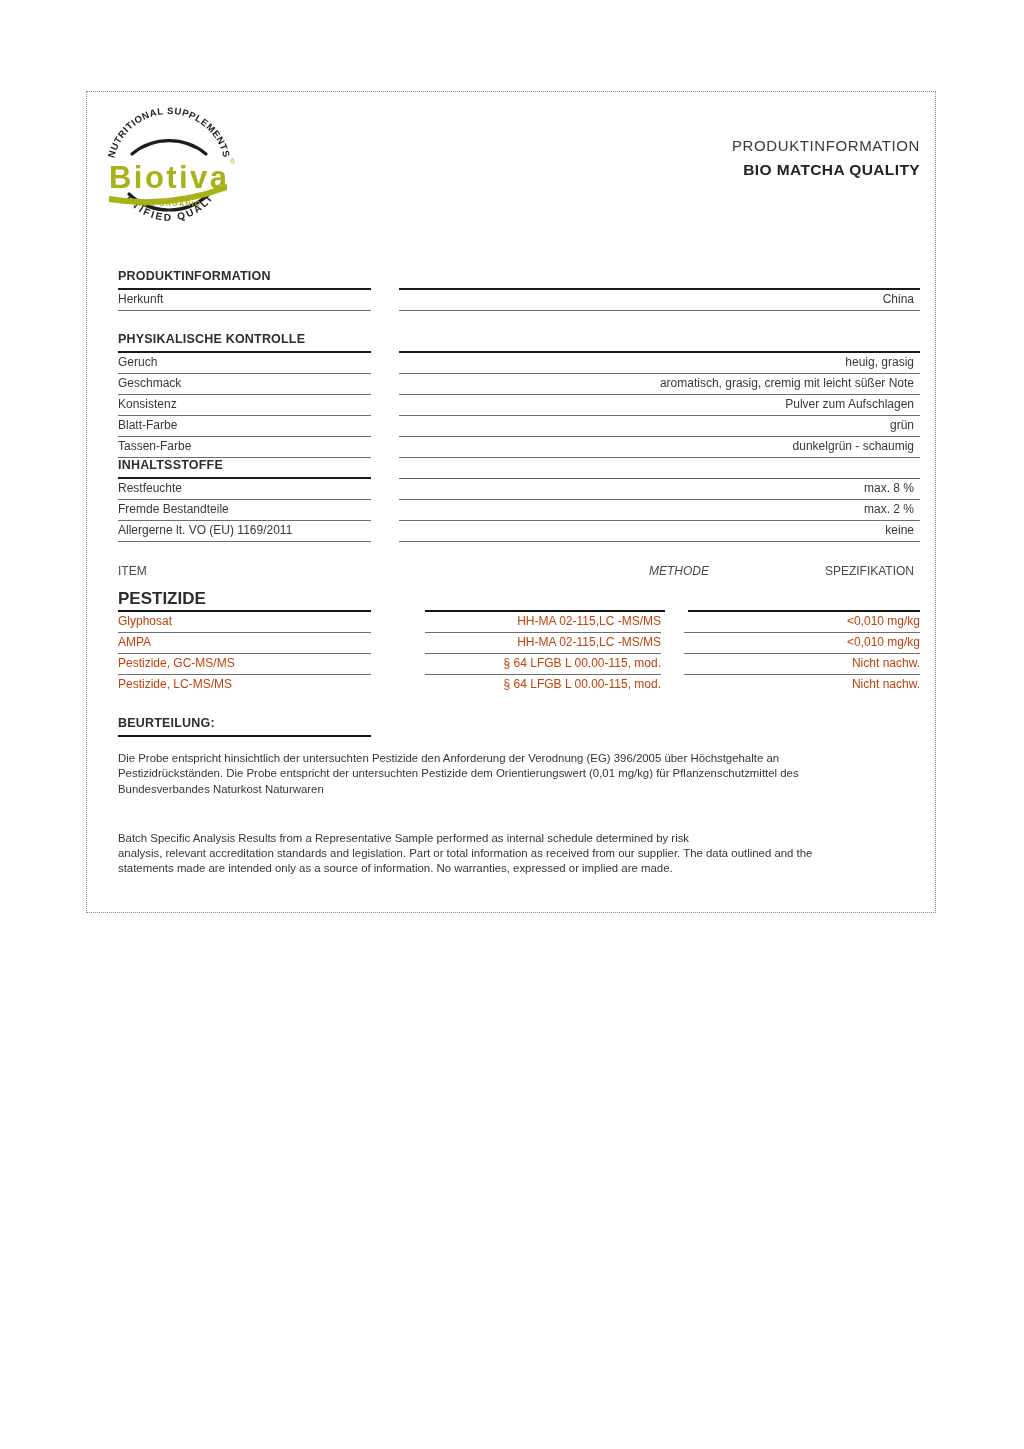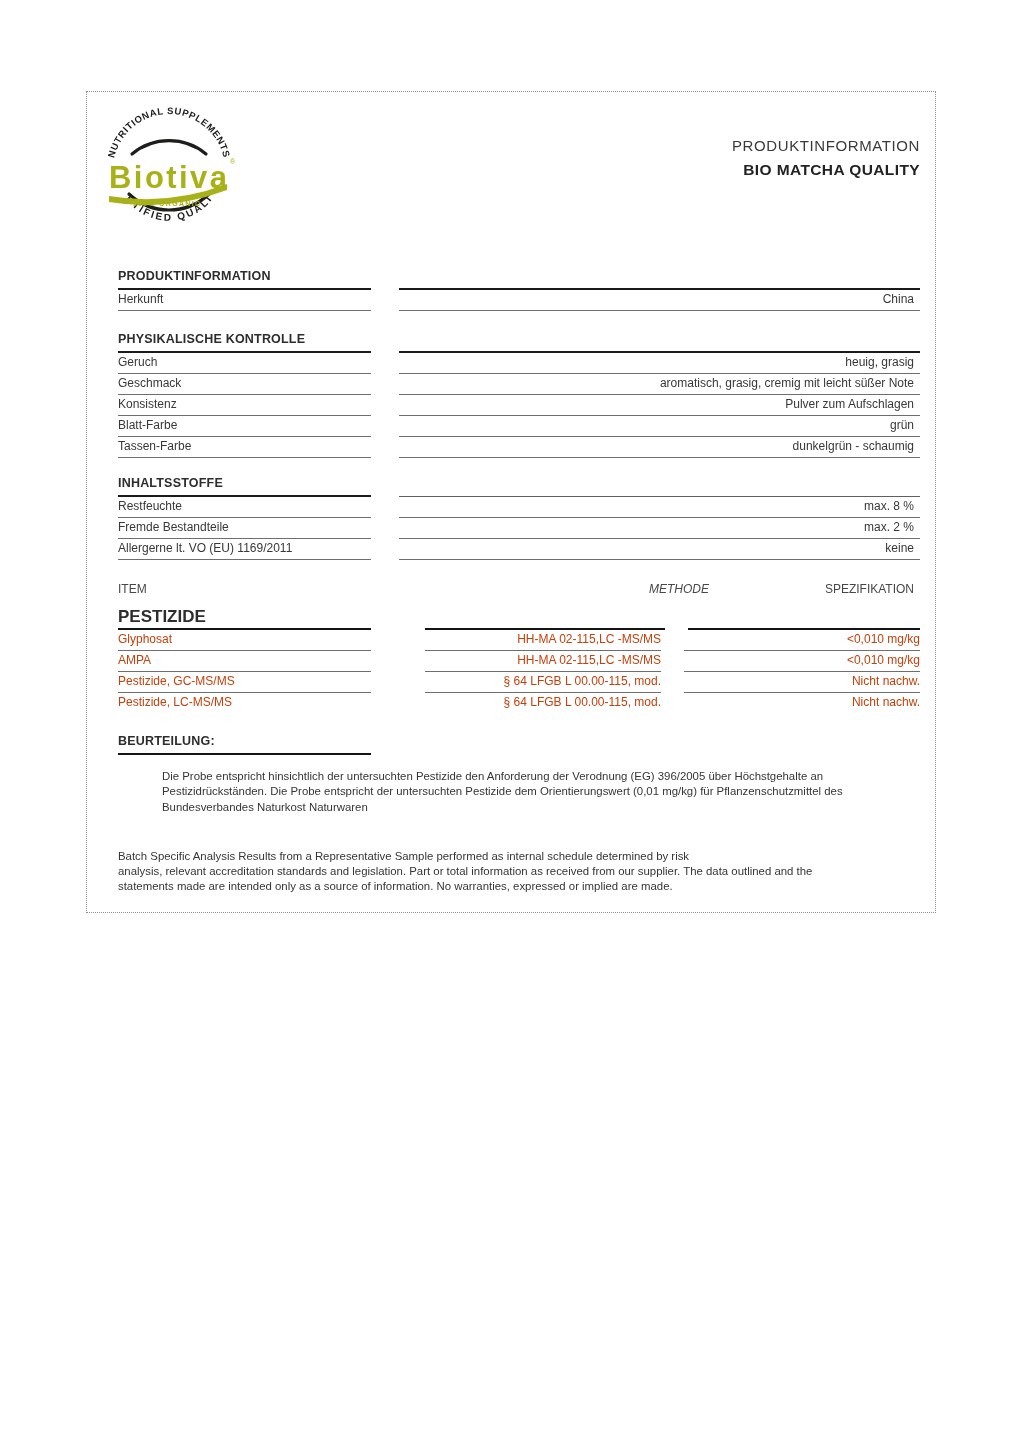--- a/index.html
+++ b/index.html
@@ -83,21 +83,21 @@
     font-size: 12px;
     line-height: 15px;
     padding: 2px 0 3px;
     border-bottom: 1.5px solid #6e6e6e;
     color: #383838;
   }
   .label { width: 253px; }
   .value { flex: 1; margin-left: 28px; text-align: right; padding-right: 6px; }
 
   .sec-physikalische { margin-top: 21px; }
-  .sec-inhaltsstoffe { margin-top: 18px; }
+  .sec-inhaltsstoffe { }
 
   
   .thead-row { display: flex; margin-top: 22px; font-size: 12px; line-height: 15px; color: #474747; gap: 48px; }
   .c1 { width: 253px; }
   .c2 { width: 236px; margin-left: 54px; text-align: right; padding-right: 4px; }
   .c3 { flex: 1; margin-left: 23px; text-align: right; padding-right: 6px; }
   .th-methode { font-style: italic; }
   .tgroup-row { display: flex; margin-top: 12px; }
   .tgroup-title {
     font-size: 17px;
@@ -129,21 +129,21 @@
     padding-bottom: 4px;
     border-bottom: 2.5px solid #141414;
     color: #2d2d2d;
   }
   .para {
     font-size: 11.4px;
     line-height: 15.3px;
     color: #353535;
     white-space: pre-line;
   }
-  .para-assessment { margin-top: 14px; margin-left: 44px; }
+  .para-assessment { margin-top: 14px; }
   .para-disclaimer { margin-top: 34px; }
 </style>
 </head>
 <body>
 
 <div class="page">
   <div class="doc">
 
     <div class="logo">
       <svg width="140" height="132" viewBox="0 0 140 132">

